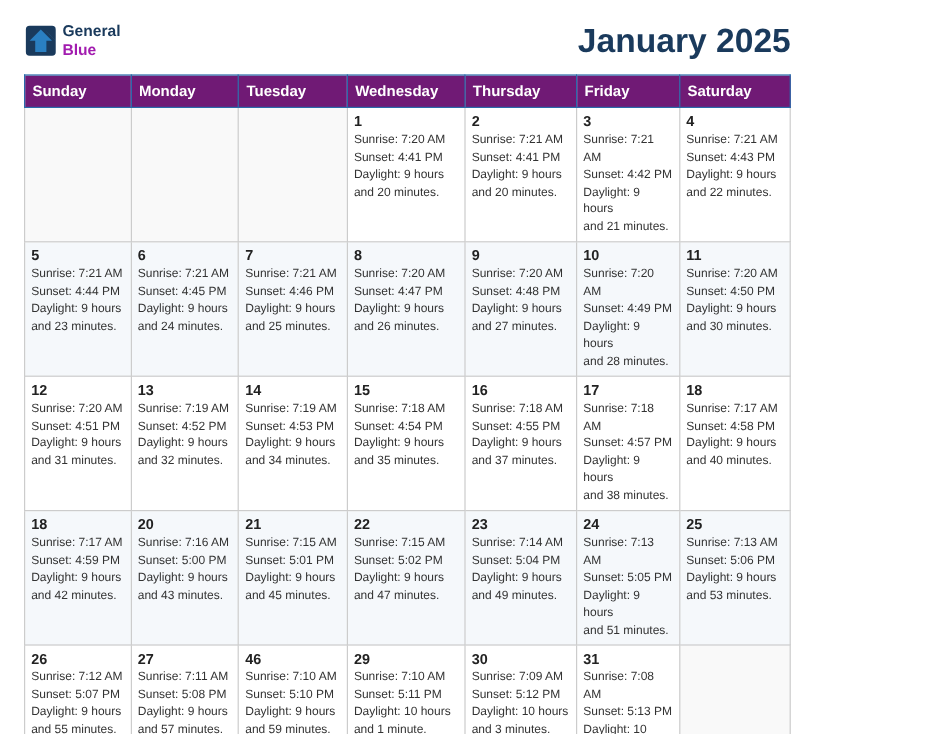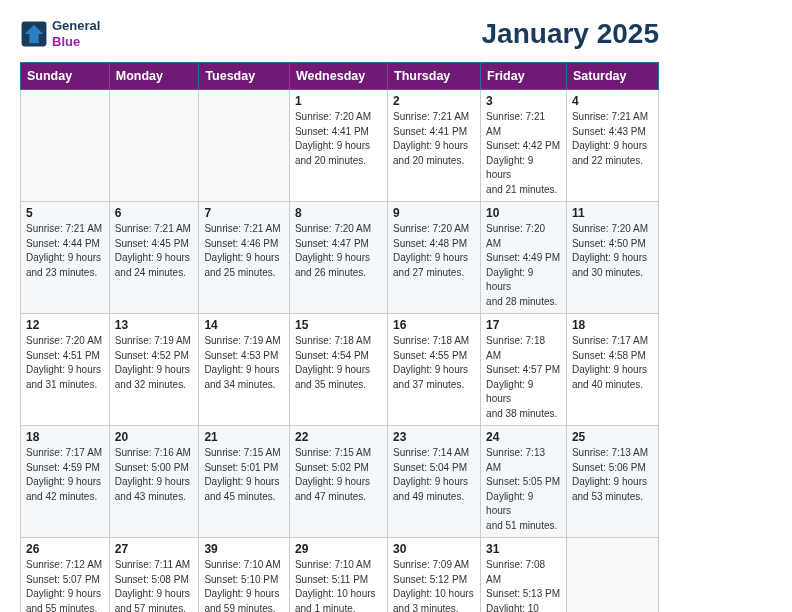--- a/index.html
+++ b/index.html
@@ -325,21 +325,21 @@
 and 55 minutes.</div>
           </td>
           <td>
             <div class="day-num">27</div>
             <div class="day-info" style="white-space: pre-line;">Sunrise: 7:11 AM
 Sunset: 5:08 PM
 Daylight: 9 hours
 and 57 minutes.</div>
           </td>
           <td>
-            <div class="day-num">39</div>
+            <div class="day-num">46</div>
             <div class="day-info" style="white-space: pre-line;">Sunrise: 7:10 AM
 Sunset: 5:10 PM
 Daylight: 9 hours
 and 59 minutes.</div>
           </td>
           <td>
             <div class="day-num">29</div>
             <div class="day-info" style="white-space: pre-line;">Sunrise: 7:10 AM
 Sunset: 5:11 PM
 Daylight: 10 hours

